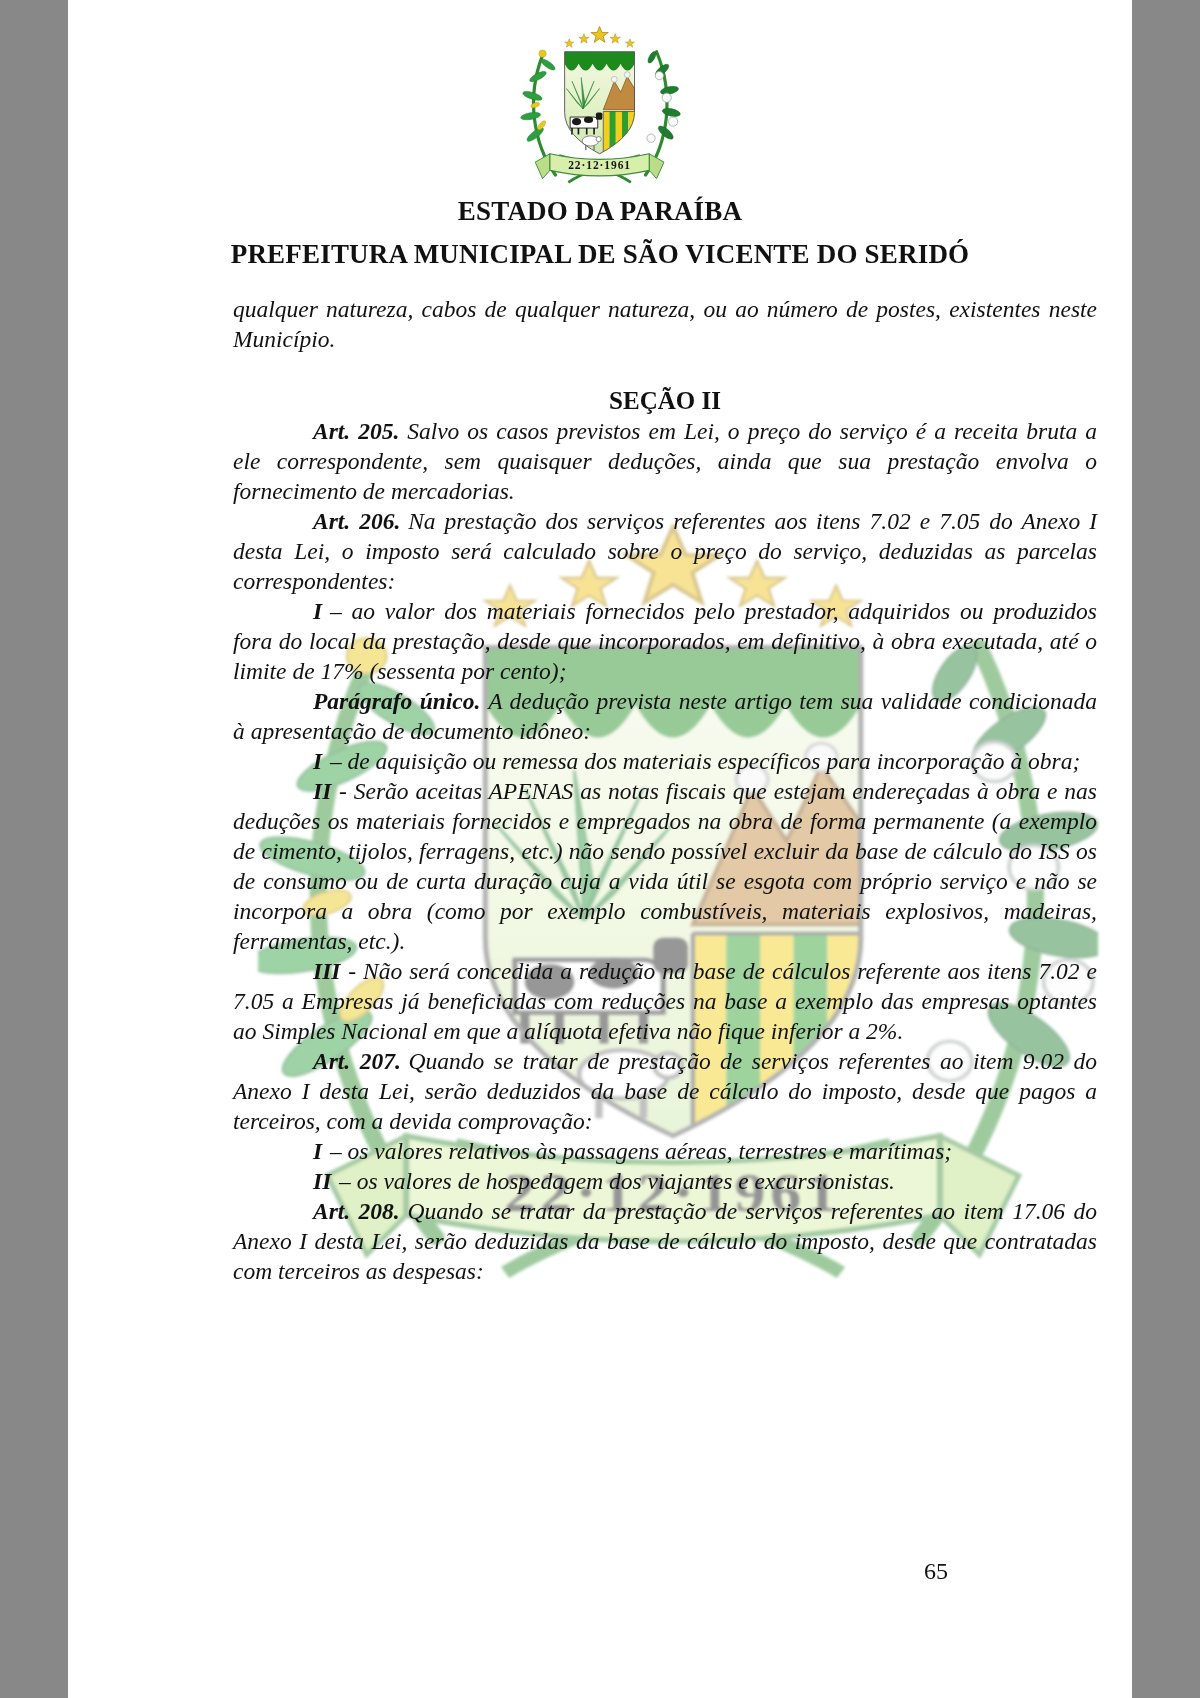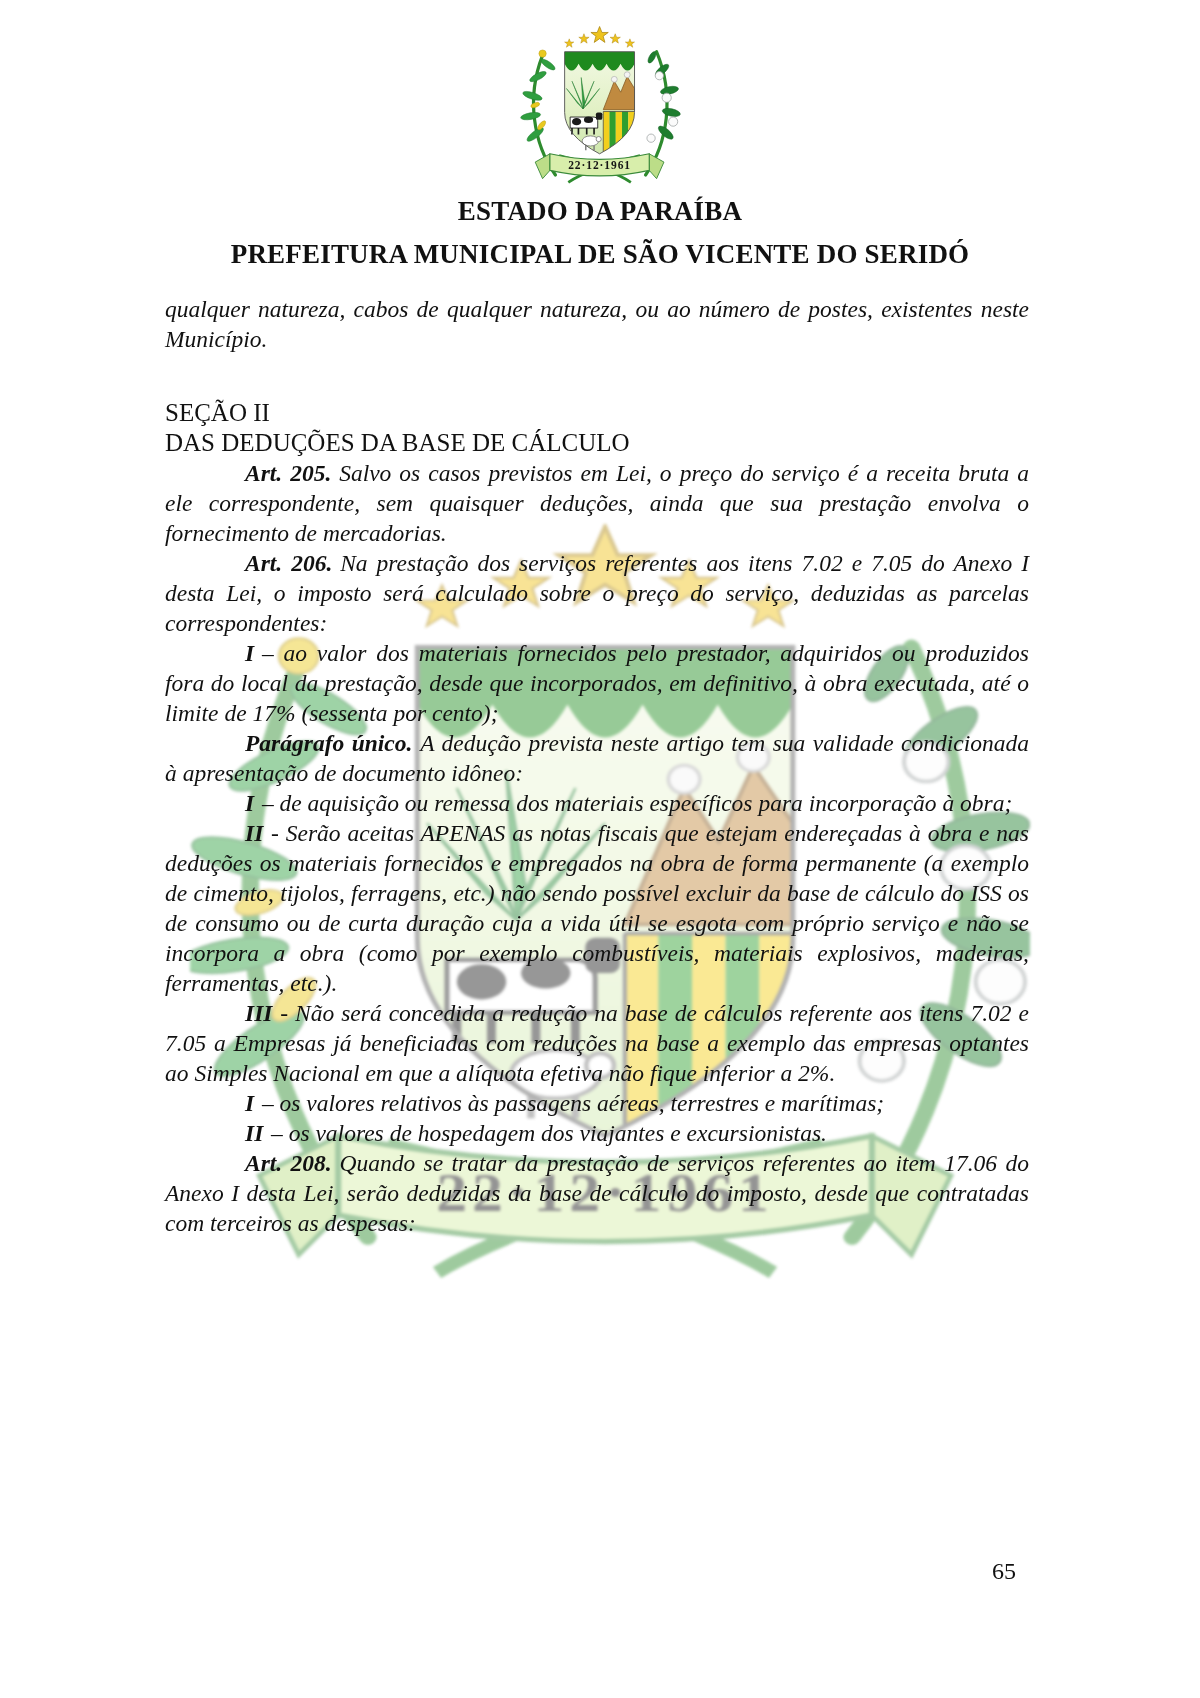--- a/index.html
+++ b/index.html
@@ -1,18 +1,18 @@
 <!DOCTYPE html>
 <html><head>
 <meta charset="utf-8">
 <style>
   html,body{margin:0;padding:0;background:#888;}
   .page{
     position:relative;
-    width:1200px;height:1698px;
+    width:1064px;height:1698px;
     margin:0 auto;
     background:#ffffff;
     font-family:"Liberation Serif","DejaVu Serif",serif;
     color:#111;
     overflow:hidden;
   }
   
   .watermark{
     position:absolute;
     left:190px;top:524px;
@@ -39,22 +39,23 @@
   .body-text{
     width:864px;
     margin:24px 0 0 165px;
     font-size:23.5px;
     line-height:30px;
     text-align:justify;
   }
   .body-text p{margin:0;font-style:italic;}
   .indent{text-indent:80px;}
   .sec{
-    margin-top:44px;
-    font-weight:normal;
+    margin-top:32px;
+    text-align:center;
+    font-weight:bold;
     font-size:25px;
     line-height:30px;
   }
   .p-205{margin-top:37px;}
   .p-art{margin-top:30px;}
   .lead{font-weight:bold;margin-right:.33em;}
   
   .pagenum{
     position:absolute;
     top:1556px;right:184px;
@@ -185,37 +186,37 @@
     </div>
     <div class="hdr hdr-first">ESTADO DA PARAÍBA</div>
     <div class="hdr">PREFEITURA MUNICIPAL DE SÃO VICENTE DO SERIDÓ</div>
 
     <div class="body-text">
 
       <p>qualquer natureza, cabos de qualquer natureza, ou ao número de postes, existentes neste Município.</p>
 
       <div class="sec">
         <div>SEÇÃO II</div>
-        <div>DAS DEDUÇÕES DA BASE DE CÁLCULO</div>
       </div>
 
       <p class="indent p-205"><b class="lead">Art. 205.</b><span>Salvo os casos previstos em Lei, o preço do serviço é a receita bruta a ele correspondente, sem quaisquer deduções, ainda que sua prestação envolva o fornecimento de mercadorias.</span></p>
 
       <p class="indent p-art"><b class="lead">Art. 206.</b><span>Na prestação dos serviços referentes aos itens 7.02 e 7.05 do Anexo I desta Lei, o imposto será calculado sobre o preço do serviço, deduzidas as parcelas correspondentes:</span></p>
 
       <p class="indent"><b class="lead">I</b><span>– ao valor dos materiais fornecidos pelo prestador, adquiridos ou produzidos fora do local da prestação, desde que incorporados, em definitivo, à obra executada, até o limite de 17% (sessenta por cento);</span></p>
 
       <p class="indent"><b class="lead">Parágrafo único.</b><span>A dedução prevista neste artigo tem sua validade condicionada à apresentação de documento idôneo:</span></p>
 
       <p class="indent"><b class="lead">I</b><span>– de aquisição ou remessa dos materiais específicos para incorporação à obra;</span></p>
 
       <p class="indent"><b class="lead">II</b><span>- Serão aceitas APENAS as notas fiscais que estejam endereçadas à obra e nas deduções os materiais fornecidos e empregados na obra de forma permanente (a exemplo de cimento, tijolos, ferragens, etc.) não sendo possível excluir da base de cálculo do ISS os de consumo ou de curta duração cuja a vida útil se esgota com próprio serviço e não se incorpora a obra (como por exemplo combustíveis, materiais explosivos, madeiras, ferramentas, etc.).</span></p>
 
       <p class="indent"><b class="lead">III</b><span>- Não será concedida a redução na base de cálculos referente aos itens 7.02 e 7.05 a Empresas já beneficiadas com reduções na base a exemplo das empresas optantes ao Simples Nacional em que a alíquota efetiva não fique inferior a 2%.</span></p>
 
+      <p class="indent p-art"><b class="lead">Art. 207.</b><span>Quando se tratar de prestação de serviços referentes ao item 9.02 do Anexo I desta Lei, serão deduzidos da base de cálculo do imposto, desde que pagos a terceiros, com a devida comprovação:</span></p>
 
       <p class="indent"><b class="lead">I</b><span>– os valores relativos às passagens aéreas, terrestres e marítimas;</span></p>
 
       <p class="indent"><b class="lead">II</b><span>– os valores de hospedagem dos viajantes e excursionistas.</span></p>
 
       <p class="indent p-art"><b class="lead">Art. 208.</b><span>Quando se tratar da prestação de serviços referentes ao item 17.06 do Anexo I desta Lei, serão deduzidas da base de cálculo do imposto, desde que contratadas com terceiros as despesas:</span></p>
 
 
     </div>
 

